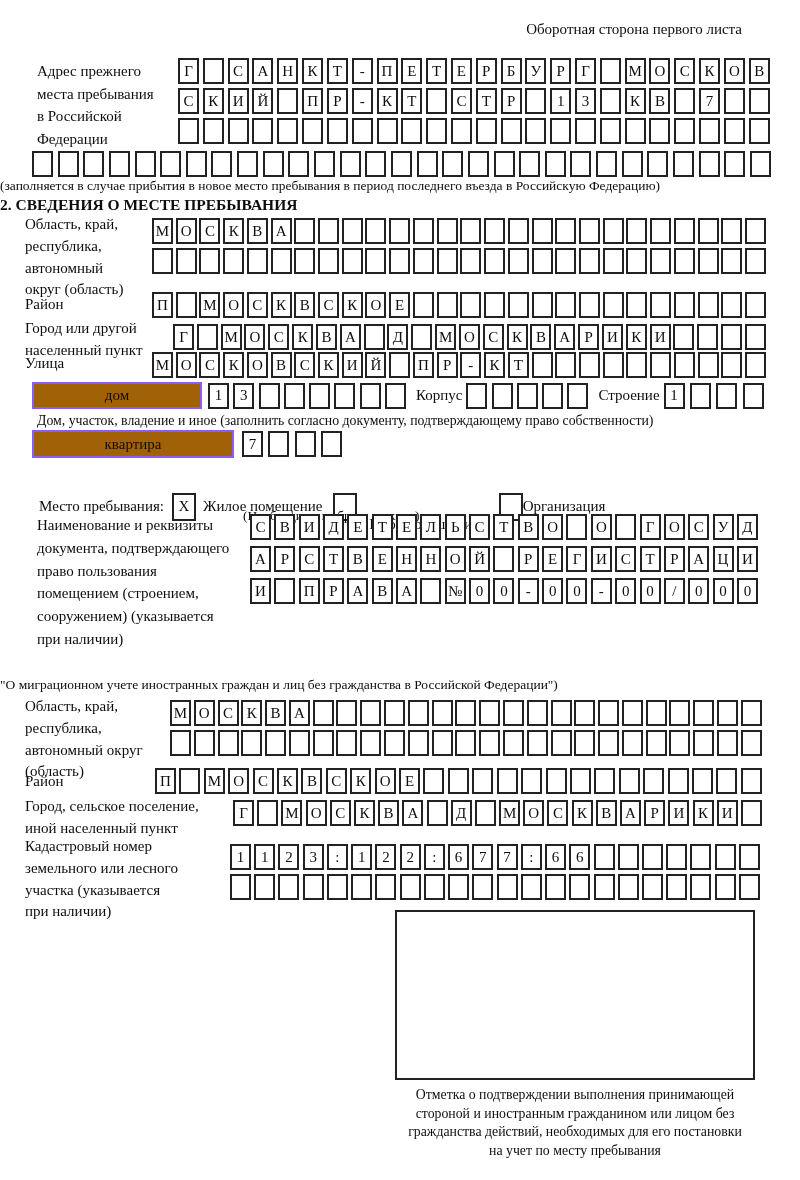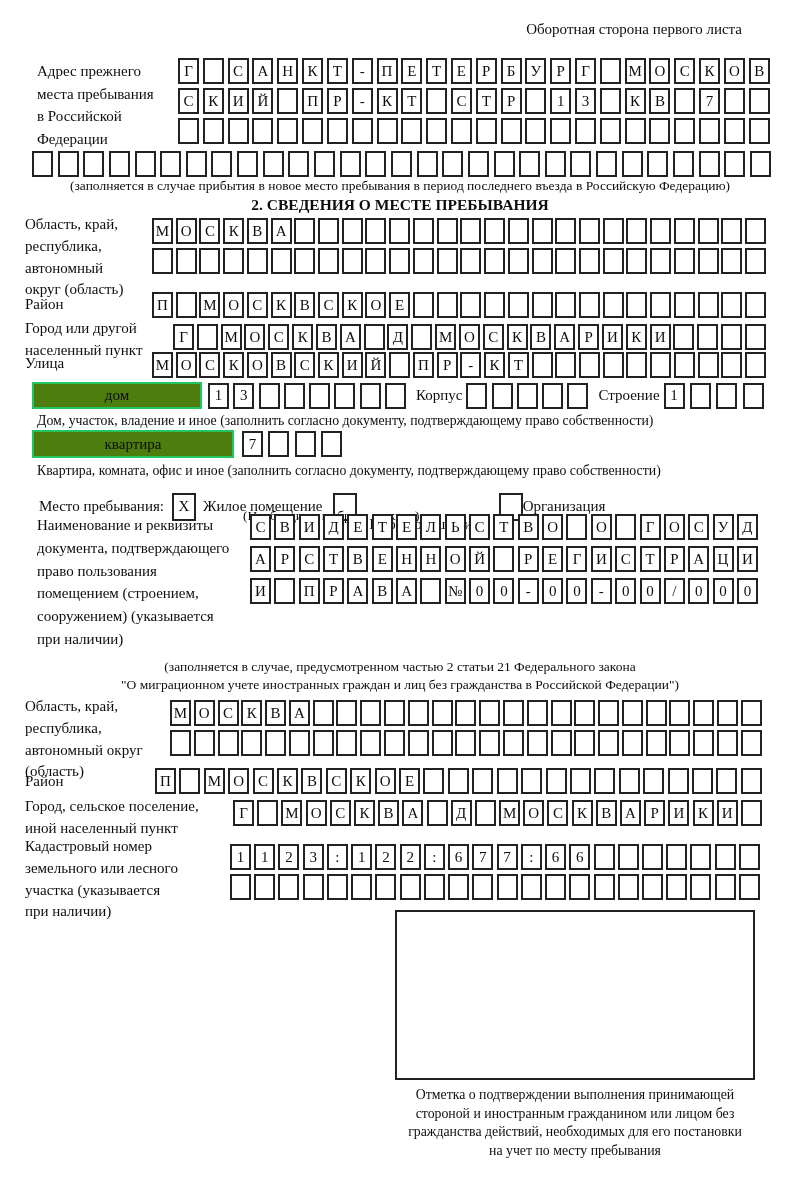--- a/index.html
+++ b/index.html
@@ -3,31 +3,31 @@
 <meta charset="utf-8">
 <style>
   html,body{margin:0;padding:0;background:#fff;}
   .page{
     position:relative;width:800px;height:1180px;background:#ffffff;
     font-family:"Liberation Serif","DejaVu Serif",serif;color:#0d0d0d;overflow:hidden;
   }
   .abs{position:absolute;}
   .lbl{font-size:15px;line-height:1.5;white-space:pre-line;}
   .cap{font-size:13.5px;line-height:1.3;}
-  .center{text-align:center;width:800px;left:0;}
+  .center{width:800px;left:0;}
   .b{font-weight:bold;}
   .cellrow{display:flex;justify-content:space-between;}
   .cellstack{display:flex;flex-direction:column;gap:4px;}
   .cell{
     flex:none;width:17px;height:22px;border:2px solid #222;background:#fff;
     display:flex;align-items:center;justify-content:center;
     font-size:15px;line-height:1;
   }
   .bigbox{
-    flex:none;border:2px solid #22c55e;background:#4d7c0f;display:flex;
+    flex:none;border:2px solid #8b5cf6;background:#a16207;display:flex;
     align-items:center;justify-content:center;font-size:15px;
   }
   .hrow{display:flex;align-items:center;}
   .chk{
     flex:none;width:20px;height:24px;border:2px solid #222;background:#fff;
     display:flex;align-items:center;justify-content:center;font-size:15px;
   }
   .opt-label{font-size:15px;white-space:nowrap;}
   .stampbox{border:2px solid #222;background:#fff;}
   .pre{white-space:pre-line;}
@@ -343,21 +343,20 @@
 
   <div class="abs hrow" style="top:430px;left:32px;">
     <div class="bigbox" style="width:198px;height:24px;">квартира</div>
     <div class="cellrow" style="width:100px;margin-left:8px;">
         <span class="cell">7</span>
         <span class="cell"></span>
         <span class="cell"></span>
         <span class="cell"></span>
       </div>
   </div>
-  <div class="abs cap" style="top:462px;left:37px;font-size:13.8px;">Квартира, комната, офис и иное (заполнить согласно документу, подтверждающему право собственности)</div>
 
   <div class="abs hrow" style="top:480px;left:39px;">
     <div class="opt-label">Место пребывания:</div>
     <div class="chk" style="margin-left:8px;">X</div>
     <div class="opt-label" style="margin-left:7px;">Жилое помещение</div>
     <div class="chk" style="margin-left:11px;"></div>
     <div class="opt-label" style="margin-left:12px;margin-top:36px;">Иное помещение</div>
     <div class="chk" style="margin-left:20px;"></div>
     <div class="opt-label" style="">Организация</div>
   </div>
@@ -434,21 +433,20 @@
         <span class="cell">-</span>
         <span class="cell">0</span>
         <span class="cell">0</span>
         <span class="cell">/</span>
         <span class="cell">0</span>
         <span class="cell">0</span>
         <span class="cell">0</span>
       </div>
   </div>
 
-  <div class="abs cap center" style="top:658px;">(заполняется в случае, предусмотренном частью 2 статьи 21 Федерального закона</div>
   <div class="abs cap center" style="top:676px;">"О миграционном учете иностранных граждан и лиц без гражданства в Российской Федерации")</div>
 
   <div class="abs lbl" style="top:696px;left:25px;width:148px;line-height:1.45;">Область, край,
 республика,
 автономный округ
 (область)</div>
   <div class="abs cellstack" style="top:700px;left:170px;width:592px;">
     <div class="cellrow">
         <span class="cell">М</span>
         <span class="cell">О</span>

